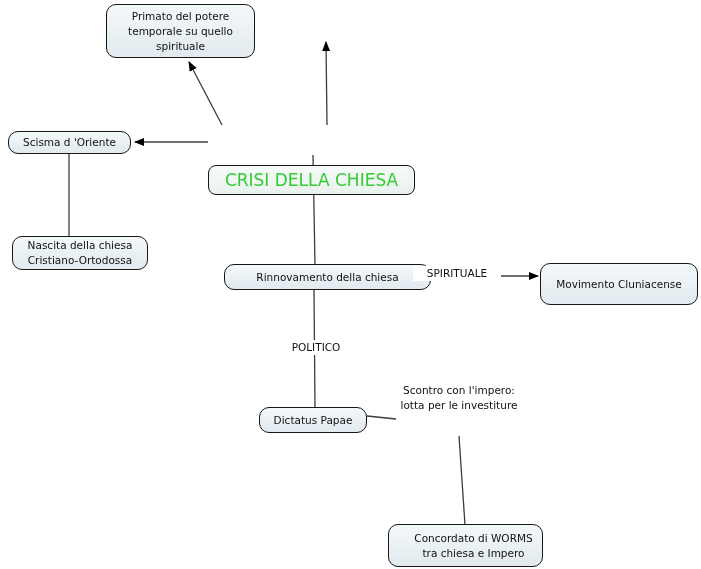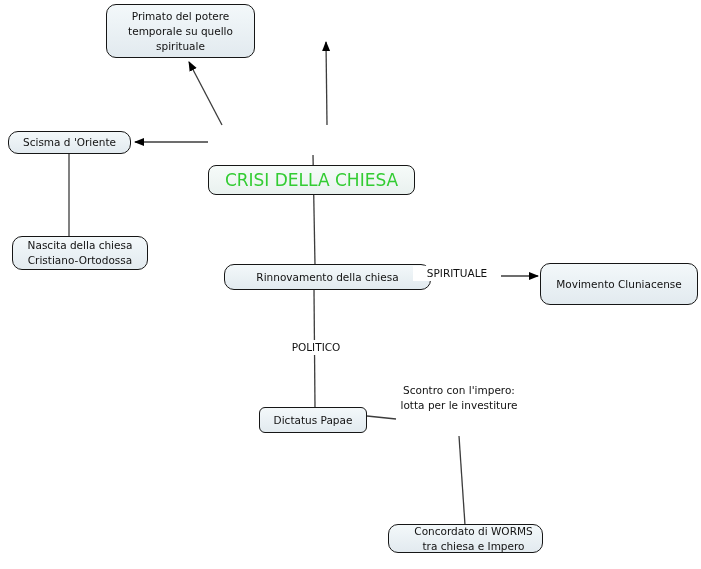--- a/index.html
+++ b/index.html
@@ -78,25 +78,25 @@
 
   <div class="node" style="left:8px; top:131px; width:123px; height:23px;">Scisma d 'Oriente</div>
 
   <div class="node" style="left:12px; top:236px; width:136px; height:34px;">Nascita della chiesa
 Cristiano-Ortodossa</div>
 
   <div class="node" style="left:224px; top:264px; width:207px; height:26px;">Rinnovamento della chiesa</div>
 
   <div class="node" style="left:540px; top:263px; width:158px; height:42px;">Movimento Cluniacense</div>
 
-  <div class="node" style="left:259px; top:407px; width:108px; height:26px;border-radius:6px;">Dictatus Papae</div>
+  <div class="node" style="left:259px; top:407px; width:108px; height:26px;">Dictatus Papae</div>
 
   <div class="floating-text" style="left:388px; top:383px; width:142px;">Scontro con l'impero:
 lotta per le investiture</div>
 
-  <div class="node" style="left:388px; top:524px; width:155px; height:29px;padding-left:16px;">Concordato di WORMS
+  <div class="node" style="left:388px; top:524px; width:155px; height:43px;padding-left:16px;">Concordato di WORMS
 tra chiesa e Impero</div>
 
   <div class="floating-text edge-label" style="left:413px; top:266px; width:88px;">SPIRITUALE</div>
 
   <div class="floating-text edge-label" style="left:286px; top:340px; width:60px;">POLITICO</div>
 
 </div>
 
 </body></html>

